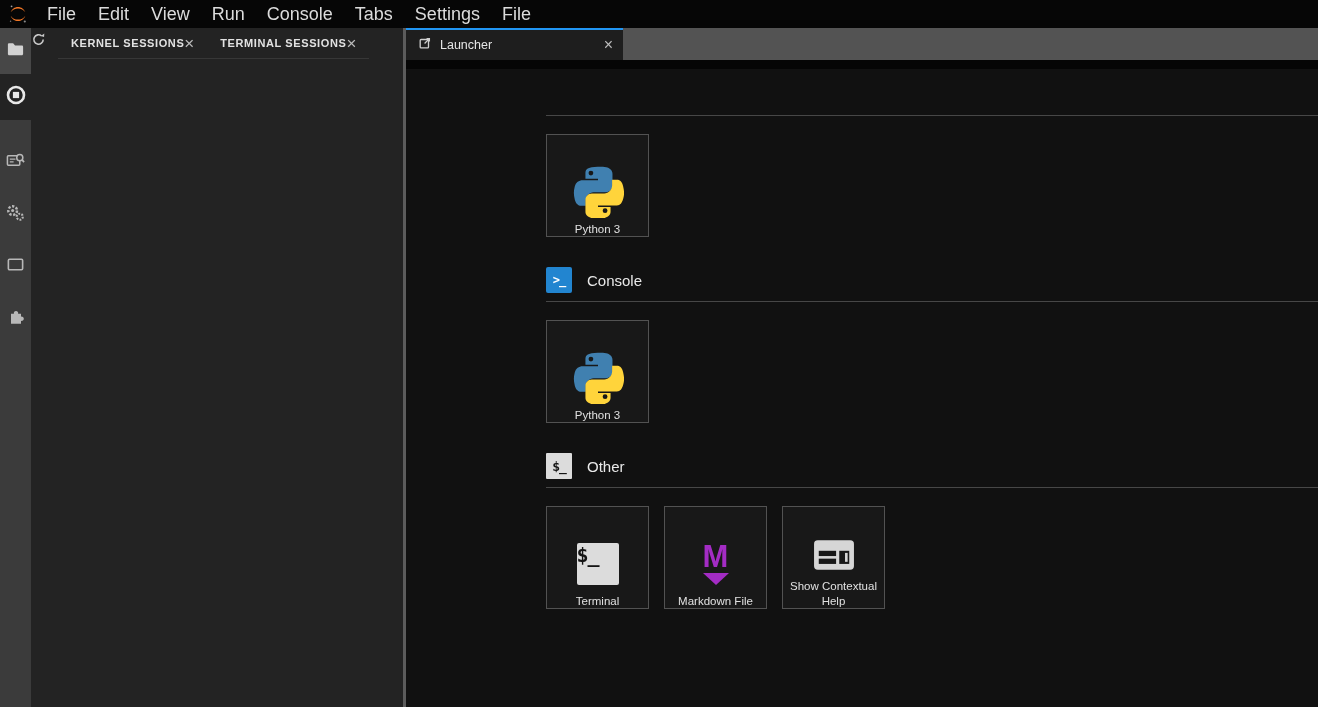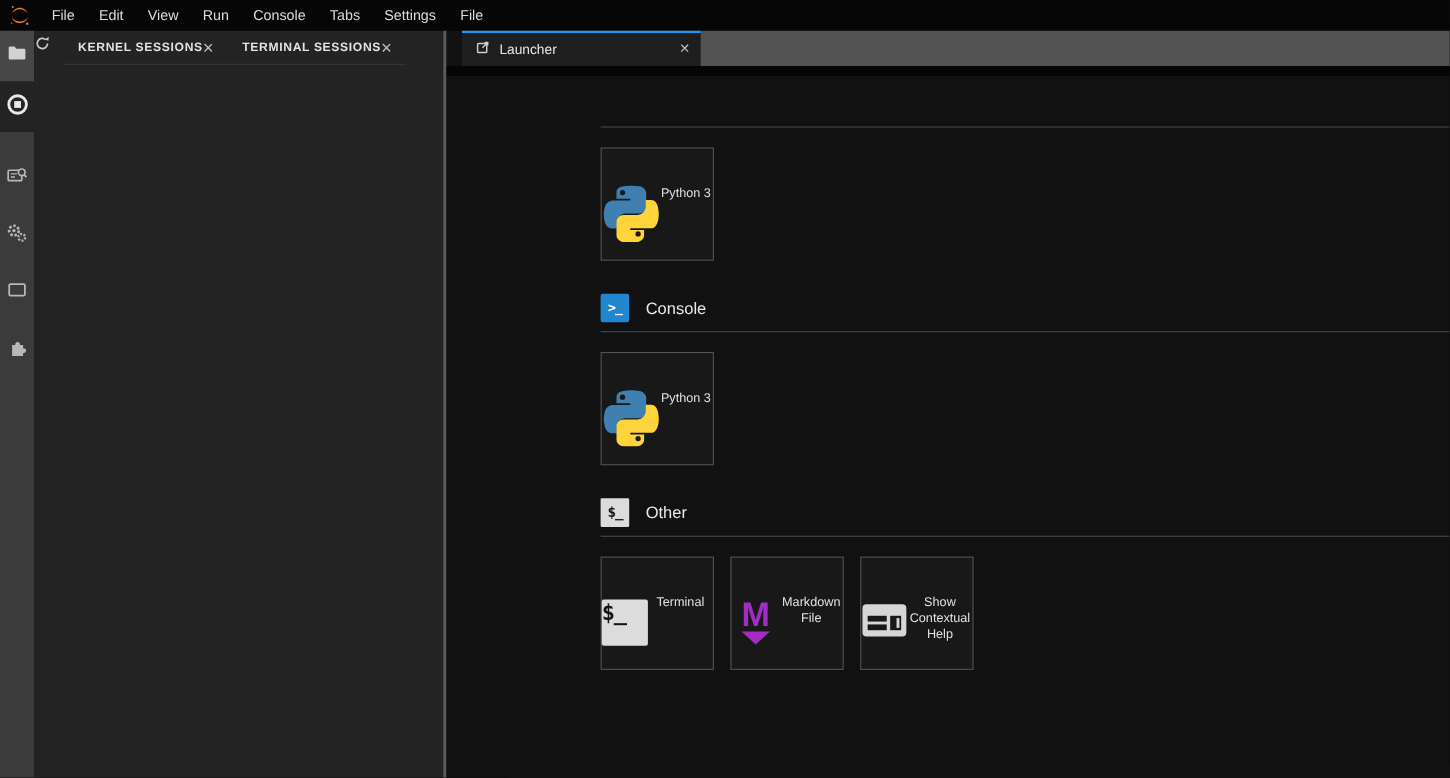--- a/index.html
+++ b/index.html
@@ -2,21 +2,21 @@
 <html><head>
 <meta charset="utf-8">
 <style>
   * { box-sizing: border-box; margin: 0; padding: 0; }
   html,body { width:1318px; height:707px; overflow:hidden; background:#111; }
   body { font-family:"Liberation Sans","DejaVu Sans",sans-serif; color:#d8d8d8; }
 
   
   .menubar { height:28px; background:#060606; display:flex; align-items:center; }
   .logo { width:22px; height:22px; margin:0 7px 0 7px; display:flex; align-items:center; justify-content:center; }
-  .menu-item { font-size:13px; color:#dcdcdc; padding:0 11px; line-height:28px; cursor:default; }
+  .menu-item { font-size:18px; color:#dcdcdc; padding:0 11px; line-height:28px; cursor:default; }
 
   
   .body-row { display:flex; height:679px; }
 
   
   .activity-bar { width:31px; background:#3b3b3b; display:flex; flex-direction:column; }
   .act-item { width:31px; height:46px; display:flex; align-items:center; justify-content:center; }
   .act-item.first { background:#474747; }
   .act-item.active { background:#232323; }
   .act-item.lower { height:52px; }
@@ -27,35 +27,35 @@
   .panel-toolbar { height:27px; display:flex; justify-content:flex-end; align-items:center; padding-right:12px; }
   .panel-section-header { height:31px; display:flex; align-items:center; justify-content:space-between;
       padding:0 13px; border-bottom:1px solid #373737; }
   .panel-section-header .sec-label { font-size:11px; font-weight:bold; letter-spacing:.6px; color:#e2e2e2; }
   .x-btn { color:#bdbdbd; font-size:17px; line-height:1; cursor:pointer; }
 
   .splitter { width:3px; background:#5c5c5c; cursor:col-resize; }
 
   
   .main { flex:1; display:flex; flex-direction:column; background:#111; min-width:0; }
-  .tabbar { height:32px; background:#535353; display:flex;margin-left:14px; }
+  .tabbar { height:32px; background:#535353; display:flex; }
   .tab { width:217px; background:#1e1e1e; border-top:2px solid #2196f3; display:flex; align-items:center;
       padding:0 10px 0 12px; }
   .tab .tab-label { font-size:12.5px; color:#e6e6e6; margin-left:8px; flex:1; }
   .tab .x-btn { font-size:16px; }
   .tab-strip-bottom { height:9px; background:#050505; }
 
   .launcher { flex:1; background:#111; padding:38px 0 0 140px; overflow:hidden; }
   .sec-header { display:flex; align-items:center; }
   .sec-title { font-size:15px; color:#e9e9e9; margin-left:15px; }
   .sec-divider { border-bottom:1px solid #474747; margin-top:8px; }
   .cards { display:flex; gap:15px; margin:18px 0 30px; }
 
   .card { width:103px; height:103px; background:#181818; border:1px solid #525252;
-      display:flex; flex-direction:row; padding-top:31px; cursor:pointer; }
+      display:flex; flex-direction:column; align-items:center; padding-top:31px; cursor:pointer; }
   .card .icon-area { height:56px; display:flex; align-items:center; justify-content:center; }
   .card .card-label { font-size:11.5px; color:#e0e0e0; text-align:center; line-height:1.25; margin-top:3px; width:96px; }
 
   
   .sq-icon { width:26px; height:26px; display:flex; align-items:center; justify-content:center; flex:0 0 auto; }
   .console-sq { background:#2285d0; border-radius:2px; color:#fff; font-weight:bold; font-size:12px;
       font-family:"DejaVu Sans Mono",monospace; letter-spacing:-1px; }
   .term-sq { background:#dcdcdc; border-radius:1px; color:#141414; font-weight:bold;
       font-family:"DejaVu Sans Mono",monospace; letter-spacing:-1px; font-size:13px; }
   .term-sq.big { width:42px; height:42px; font-size:20px; border-radius:2px; }

